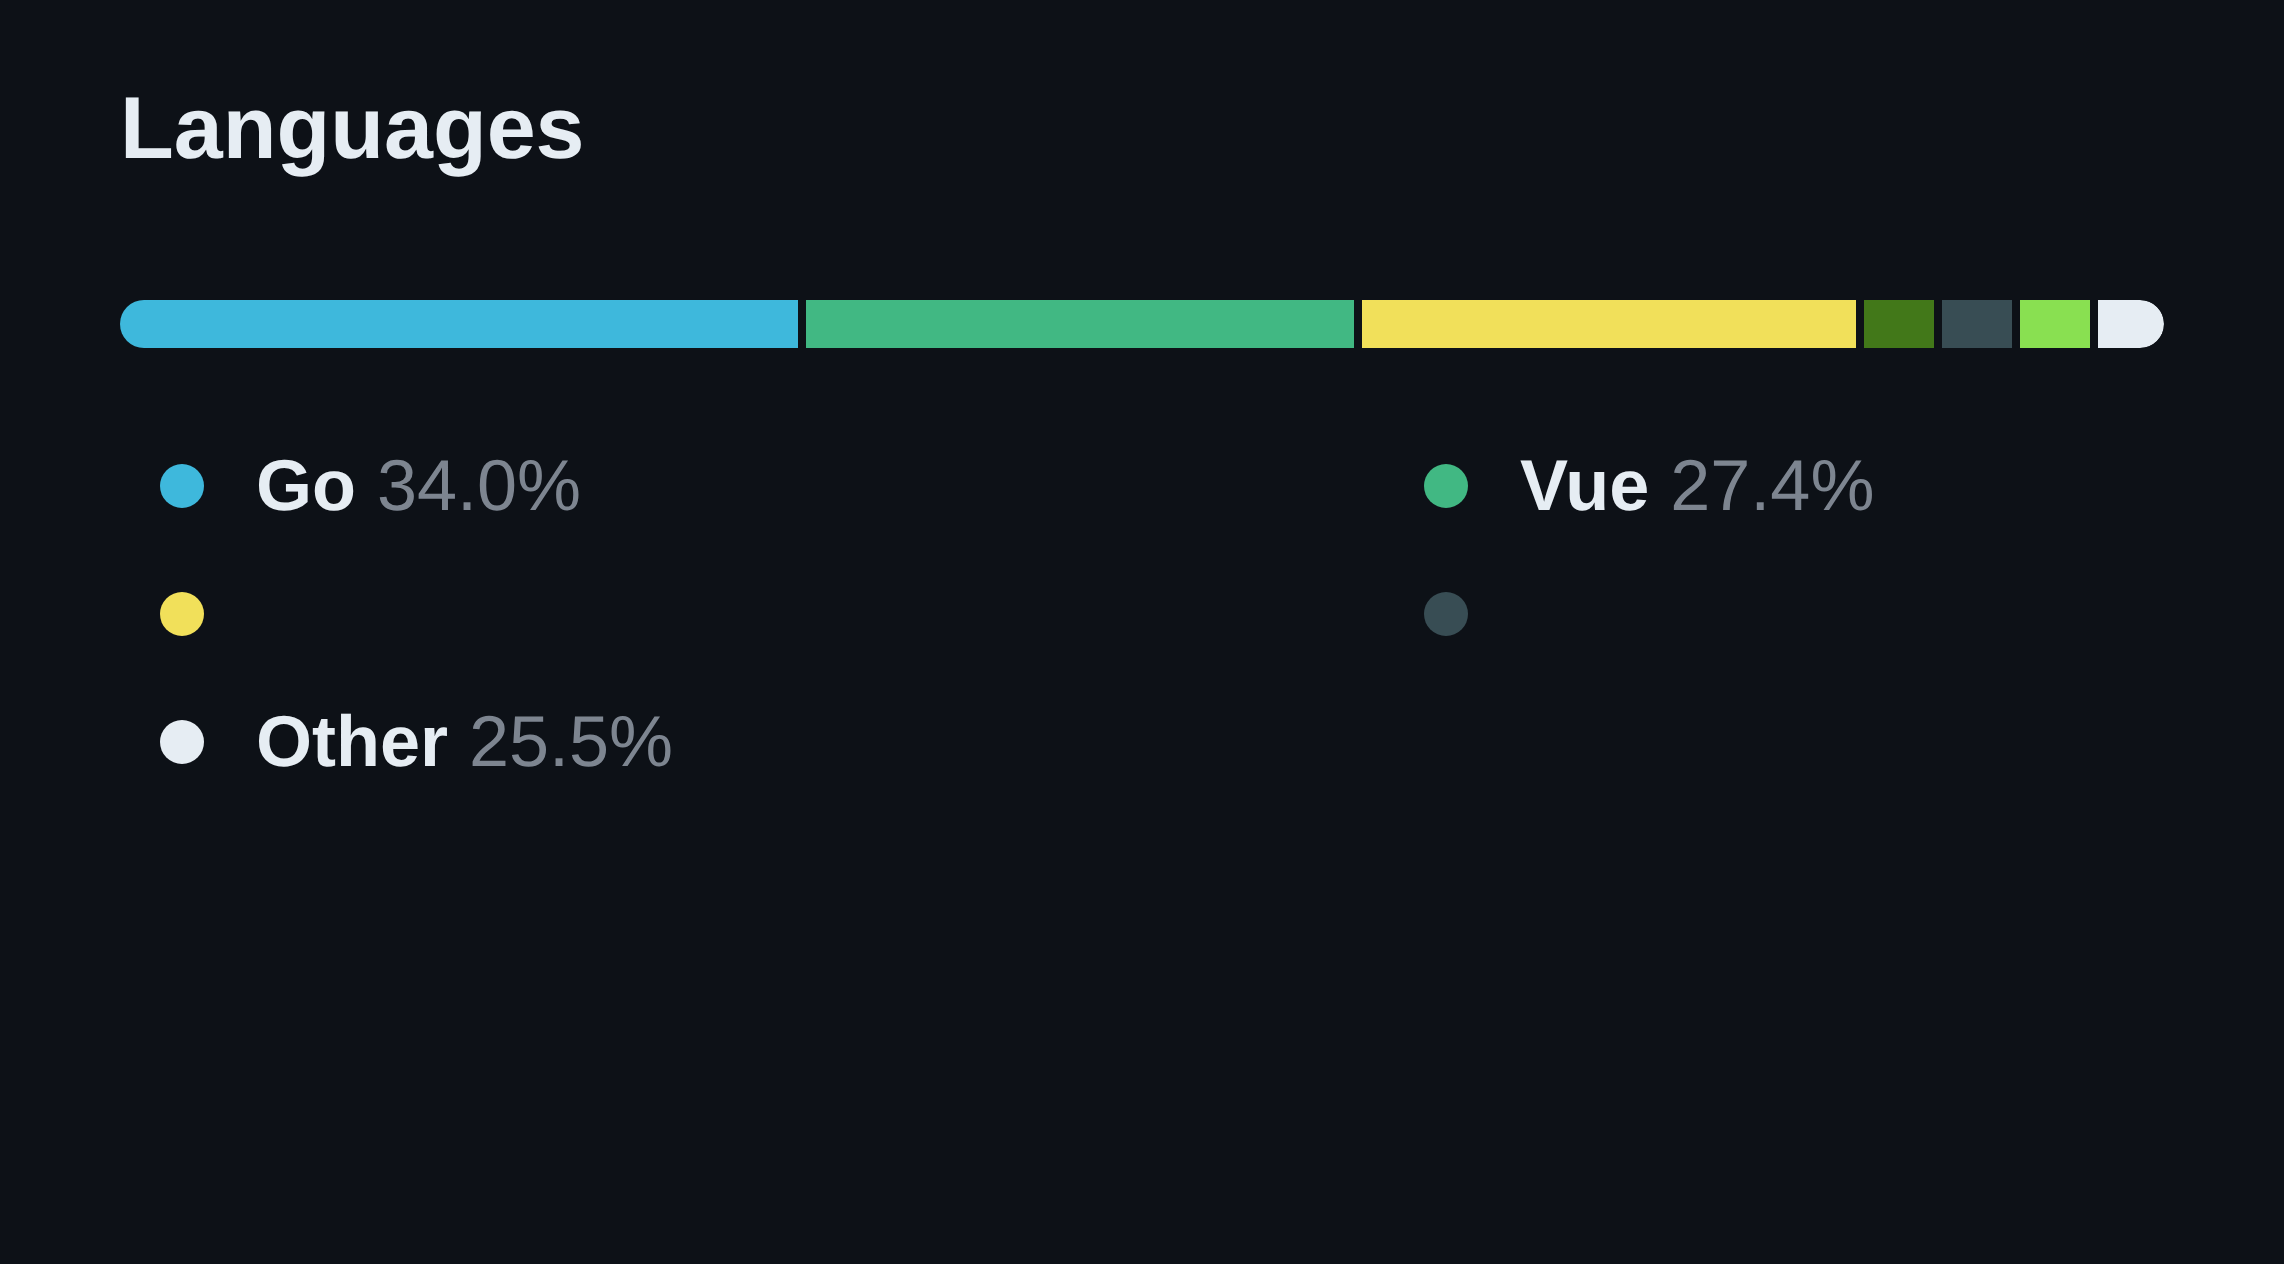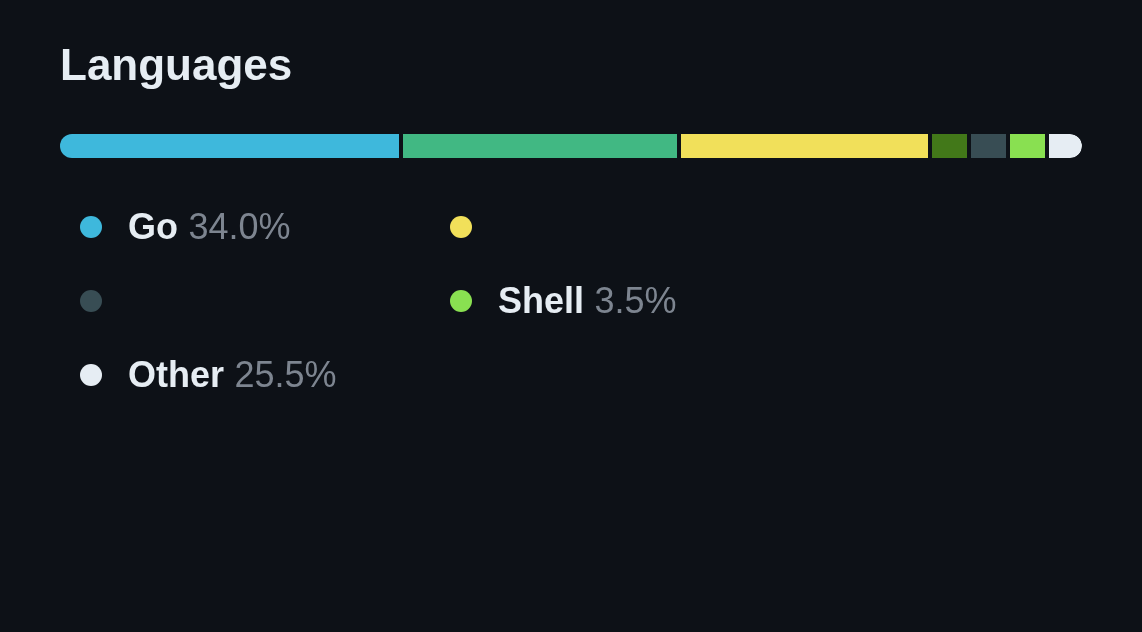--- a/index.html
+++ b/index.html
@@ -11,21 +11,21 @@
       background: #0d1117;
       font-family: -apple-system, BlinkMacSystemFont, "Segoe UI", Helvetica, Arial, sans-serif;
       width: 1142px;
       height: 632px;
       padding: 40px 60px;
     }
     .heading {
       color: #e6edf3;
       font-size: 44px;
       font-weight: 600;
-      margin-bottom: 44px;
+      margin-bottom: 60px;
     }
     .bar-container {
       display: flex;
       width: 100%;
       height: 24px;
       border-radius: 12px;
       overflow: hidden;
       margin-bottom: 48px;
       gap: 4px;
     }
@@ -34,20 +34,21 @@
     }
     .bar-segment:last-child {
       border-top-right-radius: 12px;
       border-bottom-right-radius: 12px;
     }
     .legend {
       display: flex;
       flex-wrap: wrap;
       row-gap: 32px;
       padding-left: 20px;
+      justify-content: space-between;
     }
     .legend-item {
       display: flex;
       align-items: center;
       gap: 26px;
       cursor: pointer;
       min-width: 370px;
     }
     .legend-dot {
       width: 22px;
@@ -81,26 +82,26 @@
     <div class="bar-segment" style="background-color: rgb(137, 224, 81); width: 3.5%;"></div>
     <div class="bar-segment" style="background-color: rgb(230, 237, 243); width: 3.3%;"></div>
   </div>
 
 <ul class="legend" id="legend-list" style="list-style:none;">
     <li class="legend-item">
       <span class="legend-dot" style="background-color: rgb(62, 184, 220);"></span>
       <span><span class="legend-label">Go</span> <span class="legend-pct">34.0%</span></span>
     </li>
     <li class="legend-item">
+      <span class="legend-dot" style="background-color: rgb(65, 184, 131);"></span>
+      <span><span class="legend-label">Vue</span> <span class="legend-pct">27.4%</span></span>
+    </li>
+    <li class="legend-item">
       <span class="legend-dot" style="background-color: rgb(241, 224, 90);"></span>
     </li>
     <li class="legend-item">
       <span class="legend-dot" style="background-color: rgb(56, 77, 84);"></span>
-    </li>
-    <li class="legend-item">
-      <span class="legend-dot" style="background-color: rgb(137, 224, 81);"></span>
-      <span><span class="legend-label">Shell</span> <span class="legend-pct">3.5%</span></span>
     </li>
     <li class="legend-item">
       <span class="legend-dot" style="background-color: rgb(230, 237, 243);"></span>
       <span><span class="legend-label">Other</span> <span class="legend-pct">25.5%</span></span>
     </li>
   </ul>
 
 </body></html>

